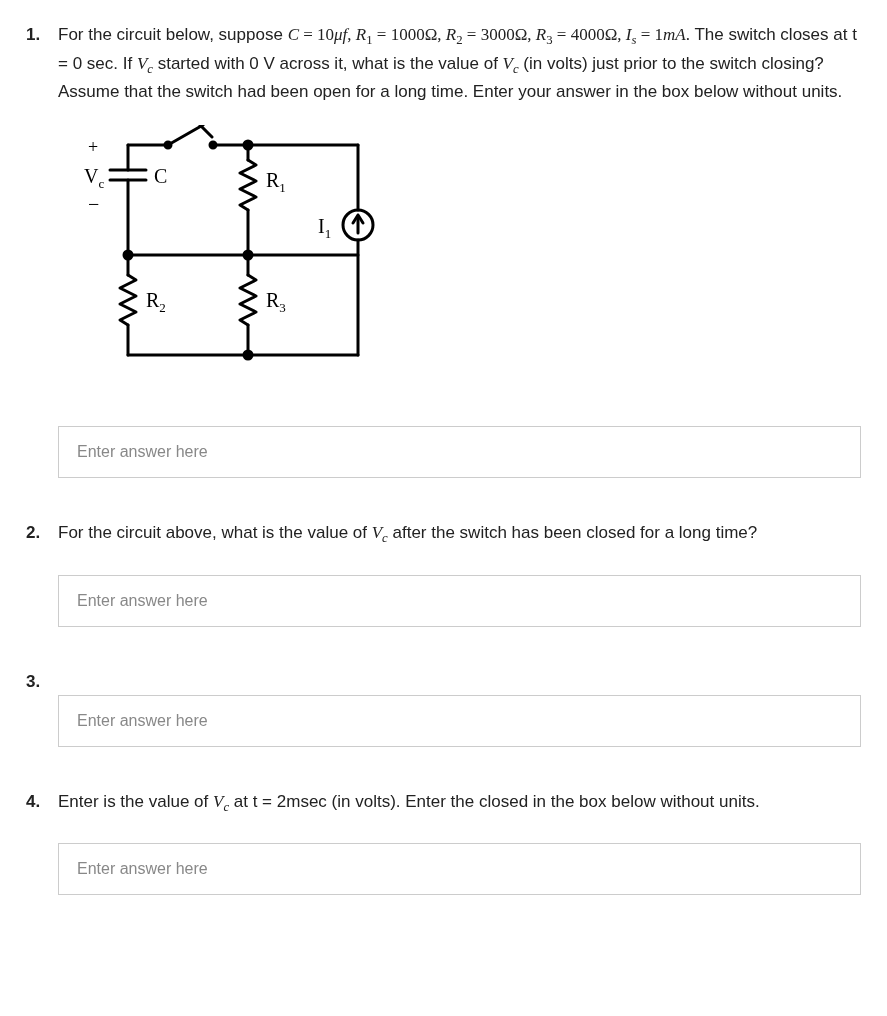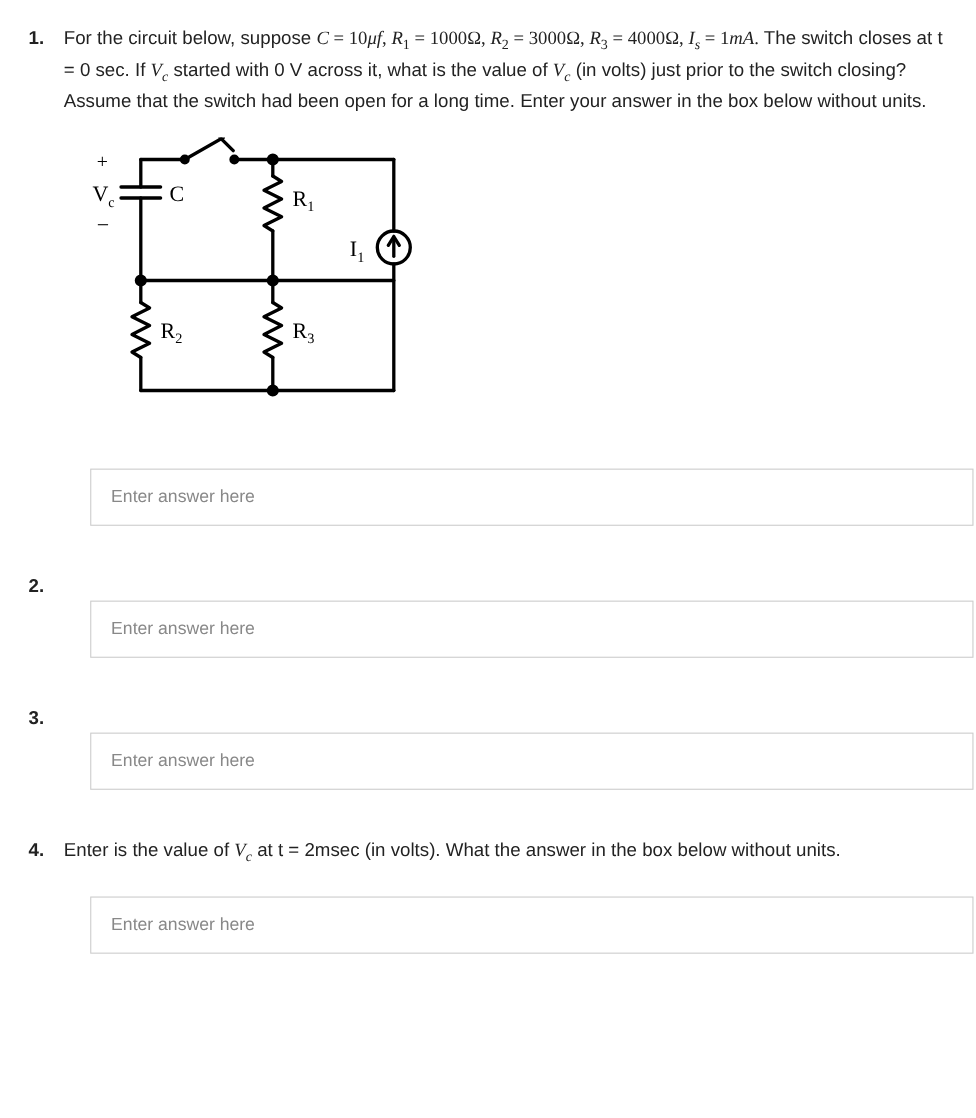--- a/index.html
+++ b/index.html
@@ -29,21 +29,20 @@
   .qtext .mathit { font-family: 'Cambria Math', 'STIX', serif; font-style: italic; }
   .sub { vertical-align: sub; font-size: 0.75em; }
   .answer-box {
     border: 1px solid #ccc;
     width: 100%;
     padding: 16px 18px;
     font-size: 16px;
     color: #888;
     margin-top: 26px;
     background: #fff;
-    margin-left: 24px;
   }
   .answer-box::placeholder { color: #888; }
   .circuit-wrap { margin: 20px 0 8px 0; }
 </style>
 </head>
 <body>
 
 <div class="question">
   <div class="qnum">1.</div>
   <div class="qbody">
@@ -112,32 +111,35 @@
       </svg>
     </div>
 
     <input type="text" class="answer-box" placeholder="Enter answer here" style="">
   </div>
 </div>
 
 <div class="question">
   <div class="qnum">2.</div>
   <div class="qbody">
+    <div class="qtext">
+      <span>For the circuit above, what is the value of </span><span class="math"><span class="mathit">V<span class="sub">c</span></span></span><span> after the switch has been closed for a long time?</span>
+    </div>
     <input type="text" class="answer-box" placeholder="Enter answer here" style="">
   </div>
 </div>
 
 <div class="question">
   <div class="qnum">3.</div>
   <div class="qbody">
     <input type="text" class="answer-box" placeholder="Enter answer here" style="">
   </div>
 </div>
 
 <div class="question" style="margin-bottom:10px;">
   <div class="qnum">4.</div>
   <div class="qbody">
     <div class="qtext">
-      <span>Enter is the value of </span><span class="math"><span class="mathit">V<span class="sub">c</span></span></span><span> at t = 2msec (in volts). What the answer in the box below without units.</span>
+      <span>Enter is the value of </span><span class="math"><span class="mathit">V<span class="sub">c</span></span></span><span> at t = 2msec (in volts). Enter the closed in the box below without units.</span>
     </div>
     <input type="text" class="answer-box" placeholder="Enter answer here" style="">
   </div>
 </div>
 
 </body></html>

